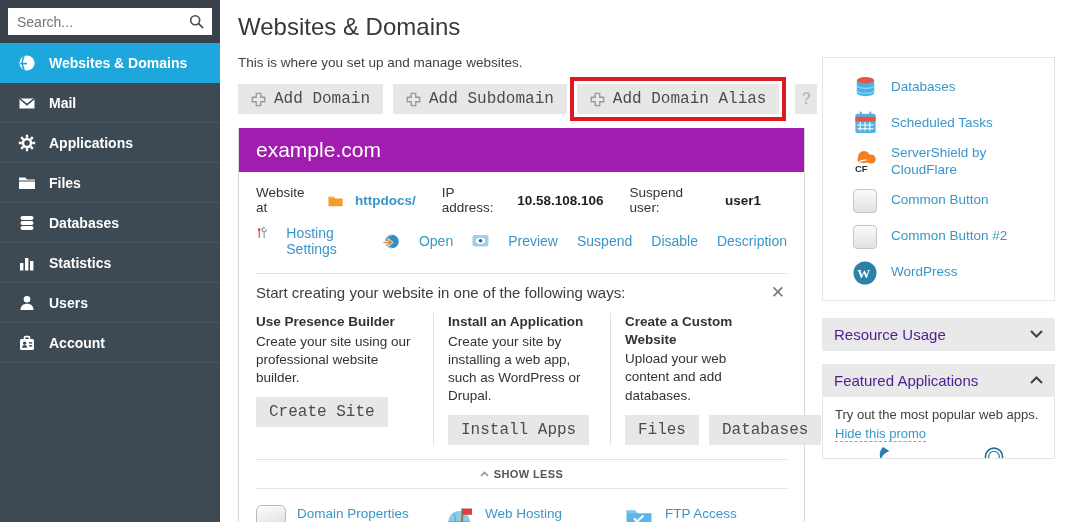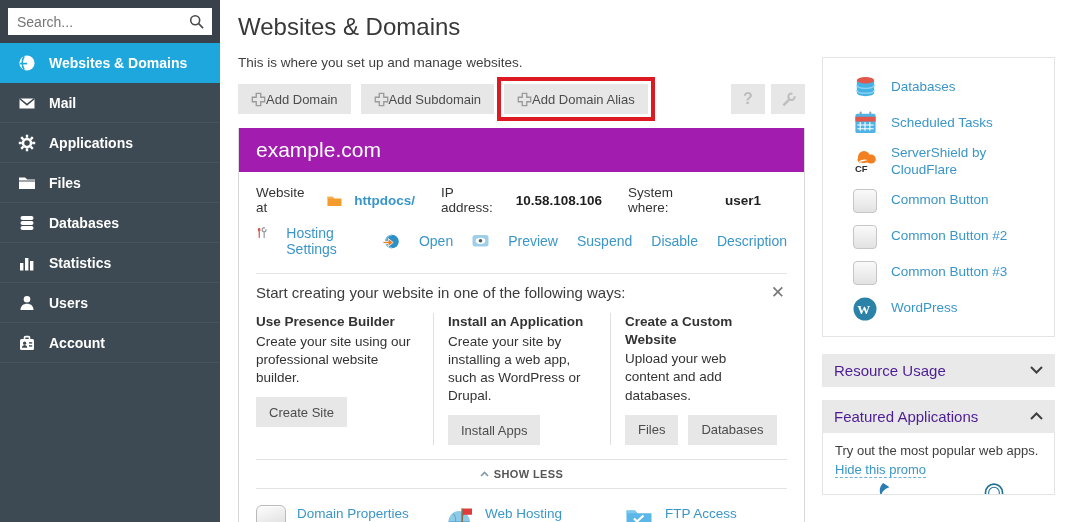--- a/index.html
+++ b/index.html
@@ -25,22 +25,22 @@
   }
   .nav-item.active { background:#1ea7dd; border-bottom-color:#1ea7dd; }
   .nav-ico { width:19px; display:flex; justify-content:center; }
 
   
   .main { position:absolute; left:238px; top:0; width:567px; }
   h1.page-title { margin:13px 0 0; font-size:24px; font-weight:400; color:#383838; }
   .subtitle { margin:14px 0 0; font-size:13.5px; color:#3f3f3f; }
   .toolbar { margin-top:14px; display:flex; align-items:center; }
   .btn {
-    display:inline-flex; align-items:center; background:#e7e7e7; border:0;
-    height:30px; padding:0 13px; font-size:13px; color:#4c4c4c; font-family:Liberation Sans, sans-serif; cursor:pointer;
+    display:inline-flex; align-items:center; gap:8px; background:#e7e7e7; border:0;
+    height:30px; padding:0 13px; font-size:16px; color:#4c4c4c; font-family:Liberation Mono, monospace; cursor:pointer;
     white-space:nowrap;
   }
   .toolbar > .btn, .toolbar > .hl-box { margin-right:10px; }
   .hl-box { outline:4px solid #dd1a21; outline-offset:3px; display:inline-block; line-height:0; }
   .toolbar .spacer { flex:1; }
   .icon-btn {
     width:34px; height:30px; background:#e7e7e7; border:0; display:inline-flex;
     align-items:center; justify-content:center; margin-left:6px; cursor:pointer;
     color:#bdbdbd; font-size:16px; font-weight:700; font-family:inherit;
   }
@@ -257,21 +257,21 @@
               <path d="M0.5 2.5 h5.6 l1.6 1.9 H15.5 V12.5 H0.5 z" fill="#f39b2d"></path>
               <path d="M0.5 2.5 h5.6 l1.6 1.9 H0.5 z" fill="#f8b255"></path>
             </svg>
             <a class="link">httpdocs/</a>
           </span>
           <span class="info-group">
             <span>IP address:</span>
             <b>10.58.108.106</b>
           </span>
           <span class="info-group">
-            <span>System where:</span>
+            <span>Suspend user:</span>
             <b>user1</b>
           </span>
         </div>
 
         <div class="actions-row">
           <a class="link action">
             <svg width="15" height="16" viewBox="0 0 15 16">
               <rect x="2.6" y="1.2" width="3.2" height="5" rx="1.4" fill="#d9534f"></rect>
               <rect x="3.5" y="6" width="1.6" height="8.5" fill="#d9534f"></rect>
               <circle cx="10.8" cy="3.6" r="2.6" fill="none" stroke="#9aa0a6" stroke-width="1.8"></circle>
@@ -416,26 +416,20 @@
         <span>Common Button</span>
       </div>
       <div class="shortcut">
         <span class="sc-ico">
             <span class="mini-btn"></span>
           </span>
         <span>Common Button #2</span>
       </div>
       <div class="shortcut">
         <span class="sc-ico">
-            <span class="mini-btn"></span>
-          </span>
-        <span>Common Button #3</span>
-      </div>
-      <div class="shortcut">
-        <span class="sc-ico">
           <svg width="26" height="26" viewBox="0 0 26 26">
             <circle cx="13" cy="13" r="11.5" fill="#2b82a8"></circle>
             <text x="5.2" y="17.5" font-size="13" font-weight="bold" fill="#fff" font-family="Liberation Serif, serif">W</text>
           </svg>
         </span>
         <span>WordPress</span>
       </div>
     </div>
 
     <div class="acc">

